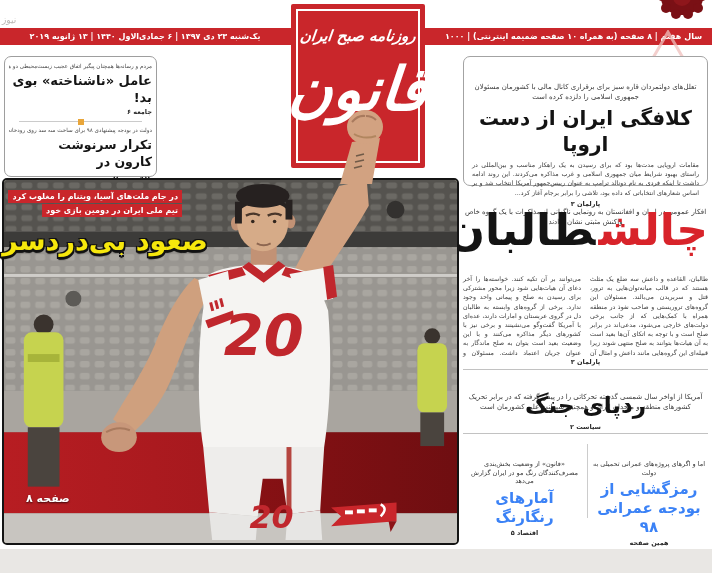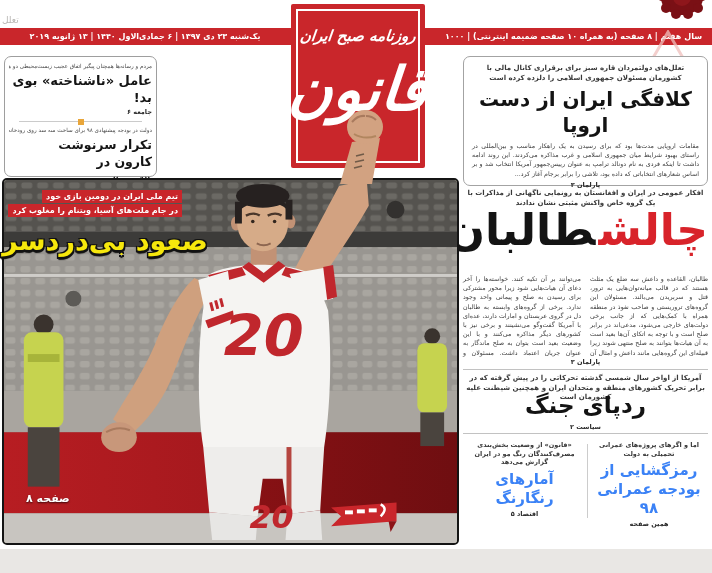--- a/index.html
+++ b/index.html
@@ -46,21 +46,21 @@
   #photo-headline{left:2px;top:224px;width:206px;z-index:20;text-align:center;
       font-size:27px;font-weight:bold;color:#f6e70c;letter-spacing:-1px;line-height:34px;
       text-shadow:1.5px 1.5px 0 #121212,-1.5px 1.5px 0 #121212,1.5px -1.5px 0 #121212,
                   -1.5px -1.5px 0 #121212,0 2.5px 1px #121212;}
   #page-ref{left:26px;top:492px;z-index:20;color:#fff;font-size:11px;font-weight:bold;
             text-shadow:0 1px 2px rgba(0,0,0,.7);}
   
   .rc{left:463px;width:245px;}
   #rc-box1{top:56px;height:130px;border:1px solid #a3a3a3;border-radius:7px;background:#fff;
            box-sizing:border-box;padding:7px 8px 0;text-align:center;z-index:4;}
-  .kicker-s{font-size:7px;color:#383838;line-height:9.5px;font-weight:bold;}
+  .kicker-s{font-size:7px;color:#383838;line-height:9.5px;font-weight:normal;margin-top:19px;}
   .hl-lg{font-size:20px;font-weight:bold;color:#131313;line-height:26px;margin-top:3px;}
   .body-txt{font-size:6.3px;color:#3c3c3c;line-height:9.2px;text-align:justify;margin-top:3px;}
   #rc1-section{margin-top:3px;}
   #rc2-kicker{top:189px;text-align:center;}
   #rc2-headline{top:197px;height:70px;text-align:center;font-weight:bold;font-size:44px;
                 line-height:66px;letter-spacing:-1px;white-space:nowrap;}
   #rc2-headline .w1{color:#d8232a;} #rc2-headline .w2{color:#141414;margin-right:3px;}
   #rc2-body{top:271px;height:84px;column-count:2;column-gap:9px;}
   #rc2-section{top:356px;text-align:center;}
   #rc-div1{top:369px;} #rc-div2{top:433px;}
@@ -75,21 +75,21 @@
   .cell .kicker-s{font-size:6.5px;line-height:8.6px;}
   .hl-md{font-size:15px;font-weight:bold;color:#3b82f6;line-height:19px;margin-top:3px;}
   #cell-vline{left:587px;top:444px;width:0;height:74px;border-left:1px solid #cccccc;}
   #bottom-band{left:0;top:549px;width:712px;height:24px;background:#e9e7e4;}
 </style>
 </head>
 <body>
 
 <div id="page">
 
-  <div class="abs" id="watermark">تعلل</div>
+  <div class="abs" id="watermark">نیوز</div>
 
   <div class="abs" id="topbar">
     <div class="bar-text" id="bar-right">سال هفتم | ۸ صفحه (به همراه ۱۰ صفحه ضمیمه اینترنتی) | ۱۰۰۰ تومان</div>
     <div class="bar-text" id="bar-left">یک‌شنبه ۲۳ دی ۱۳۹۷ | ۶ جمادی‌الاول ۱۴۴۰ | ۱۳ ژانویه ۲۰۱۹</div>
   </div>
 
   <svg class="abs" id="corner-badge" viewBox="0 0 60 44">
     <g fill="#7a1015">
       <ellipse cx="32" cy="14" rx="21" ry="17"></ellipse>
       <circle cx="12" cy="12" r="5"></circle>
@@ -218,22 +218,22 @@
 
   <svg class="abs" id="arm-overlay" viewBox="0 0 64 80">
     <path d="M20 38 L48 34 L40 80 L8 80 Z" fill="#d2a281"></path>
     <ellipse cx="33" cy="23" rx="18" ry="17" fill="#d2a281"></ellipse>
     <path d="M20 18 q6 -7 13 -6 M34 12 q6 0 10 4" stroke="#a87a5e" stroke-width="2" fill="none"></path>
     <path d="M22 30 q10 6 22 2" stroke="#b1865f" stroke-width="2" fill="none"></path>
     <path d="M24 52 l8 -2 M23 58 l9 -2 M22 64 l8 -2" stroke="#6f5a48" stroke-width="1.6"></path>
   </svg>
 
   <div class="abs" id="photo-caption">
+    <span class="cap-line">در جام ملت‌های آسیا، ویتنام را مغلوب کرد</span>
     <span class="cap-line">تیم ملی ایران در دومین بازی خود</span>
-    <span class="cap-line">در جام ملت‌های آسیا، ویتنام را مغلوب کرد</span>
   </div>
   <div class="abs" id="photo-headline">صعود بی‌دردسر</div>
   <div class="abs" id="page-ref">صفحه ۸</div>
 
   <div class="abs rc" id="rc-box1">
     <div class="kicker-s">تعلل‌های دولتمردان قاره سبز برای برقراری کانال مالی با کشورمان مسئولان جمهوری اسلامی را دلزده کرده است</div>
     <div class="hl-lg">کلافگی ایران از دست اروپا</div>
     <div class="body-txt">مقامات اروپایی مدت‌ها بود که برای رسیدن به یک راهکار مناسب و بین‌المللی در راستای بهبود شرایط میان جمهوری اسلامی و غرب مذاکره می‌کردند. این روند ادامه داشت تا اینکه فردی به نام دونالد ترامپ به عنوان رییس‌جمهور آمریکا انتخاب شد و بر اساس شعارهای انتخاباتی که داده بود، تلاشی را برابر برجام آغاز کرد...</div>
     <div class="section-lbl" id="rc1-section">پارلمان ۳</div>
   </div>

